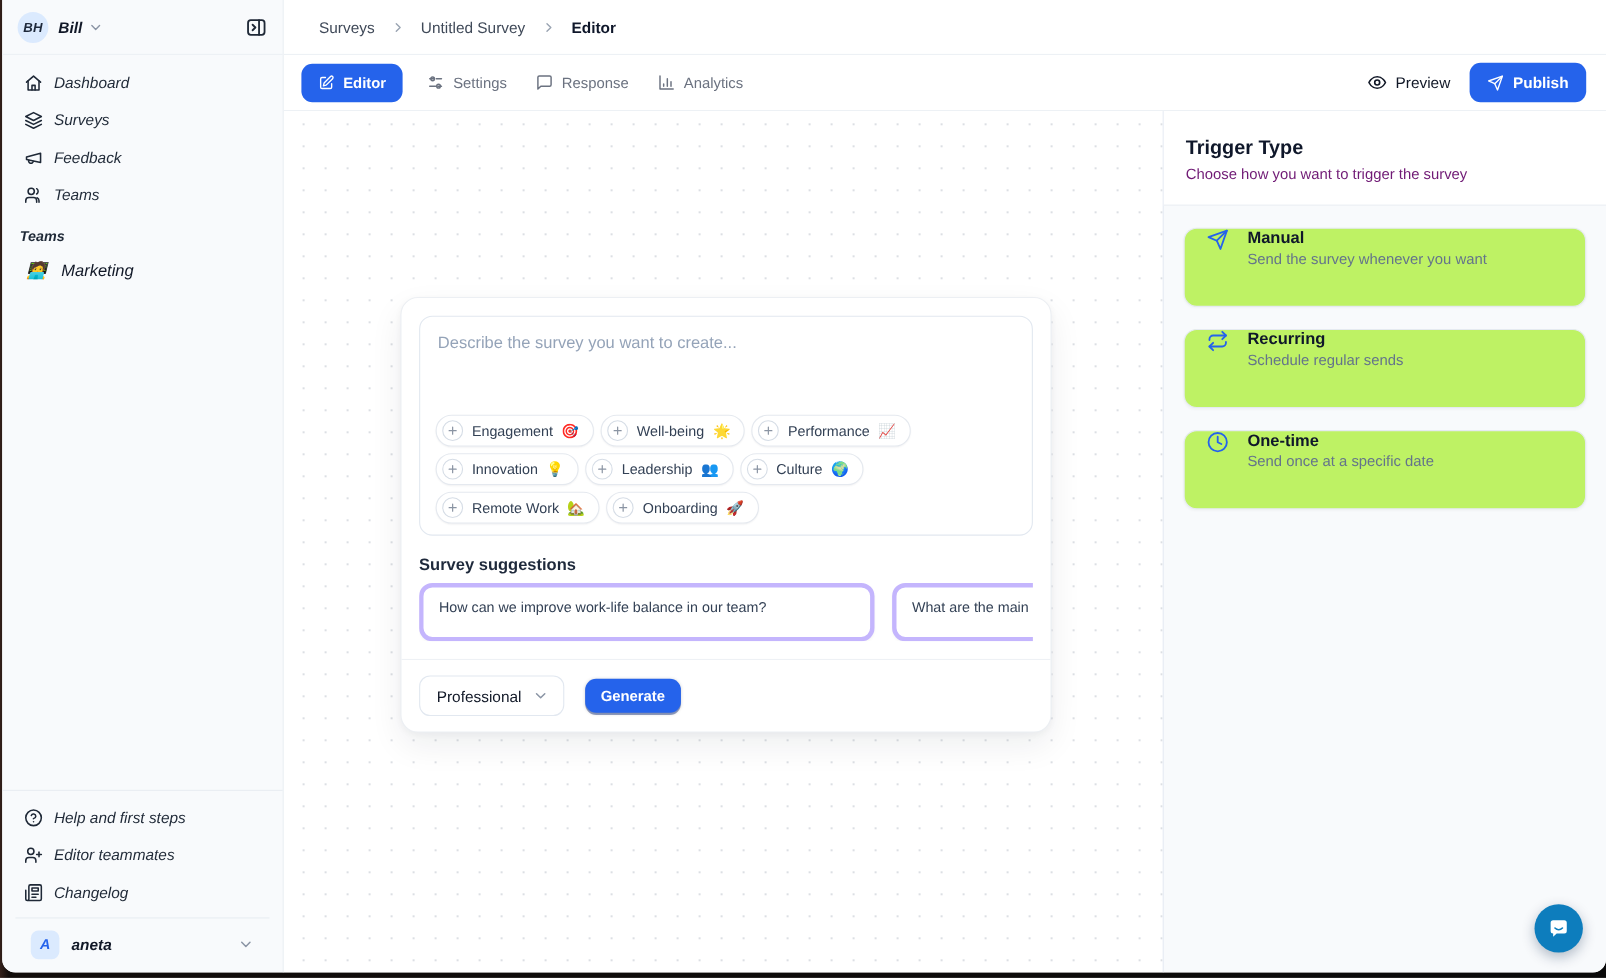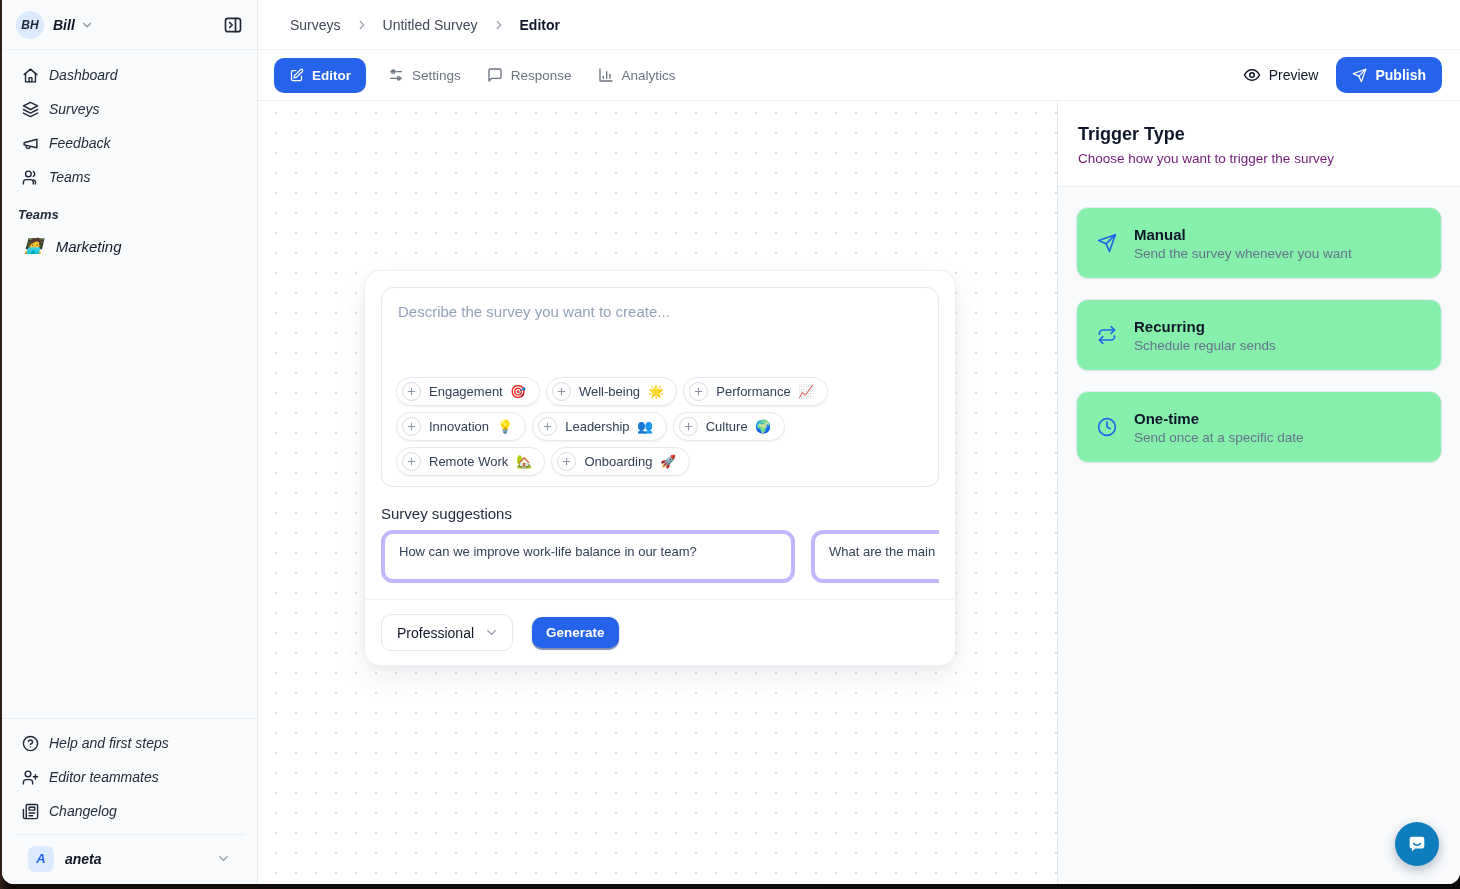--- a/index.html
+++ b/index.html
@@ -113,21 +113,21 @@
     display:flex; align-items:center; gap:8px; height:29px; padding:0 12px 0 5px;
     border:1px solid #e5e9ef; border-radius:15px; background:#fff; cursor:pointer;
     font-size:13px; color:#334155; box-shadow:0 1px 1.5px rgba(15,23,42,.05);
     white-space:nowrap;
   }
   .chip .plus {
     width:19px; height:19px; border-radius:50%; border:1px solid #d6dde6; color:#8a94a3;
     display:flex; align-items:center; justify-content:center; flex:0 0 auto;
   }
   .chip .emo { font-size:13px; }
-  .sugg-title { margin:18px 16px 8px; font-size:15px; font-weight:400; color:#1e293b; }
+  .sugg-title { margin:18px 16px 8px; font-size:15px; font-weight:700; color:#1e293b; }
   .sugg-row { margin:0 16px; display:flex; gap:16px; overflow:hidden; }
   .sugg-card {
     flex:0 0 414px; height:53px; border:4px solid #c4b5fd; border-radius:12px; background:#fff;
     padding:10px 14px; font-size:13px; color:#334155; cursor:pointer;
     white-space:nowrap; overflow:hidden; box-shadow:0 1px 2px rgba(15,23,42,.03);
   }
   .card-footer {
     margin-top:16px; border-top:1px solid #eef1f5; padding:14px 16px;
     display:flex; align-items:center; justify-content:flex-start;gap:19px;
   }
@@ -142,22 +142,22 @@
     box-shadow:0 2px 0 rgba(17,45,120,.45), 0 1px 3px rgba(15,23,42,.2);
   }
 
   
   .rpanel { position:absolute; left:1056px; right:0; top:101px; bottom:0; background:#f8fafc; }
   .rp-header { background:#fff; border-bottom:1px solid #e8edf2; padding:23px 20px 20px; }
   .rp-title { font-size:18px; font-weight:700; color:#0f172a; }
   .rp-sub { margin-top:6px; font-size:13.5px; color:#701a75; }
   .rp-body { padding:20px 18px; }
   .trigger-card {
-    background:#86efac; border:1px solid #e5eaf0; border-radius:12px; margin-bottom:20px;
-    padding:0 20px; height:72px; display:flex; align-items:center; gap:17px; cursor:pointer;
+    background:#bef264; border:1px solid #e5eaf0; border-radius:12px; margin-bottom:20px;
+    padding:0 20px; height:72px; display:flex; gap:17px; cursor:pointer;
     box-shadow:0 1px 2px rgba(15,23,42,.03);
   }
   .trigger-ic { color:#2563eb; flex:0 0 auto; }
   .trigger-title { font-size:15px; font-weight:700; color:#0f172a; }
   .trigger-desc { margin-top:3px; font-size:13.5px; color:#64748b; }
 
   
   .chat-btn {
     position:absolute; right:21px; bottom:18px; width:44px; height:44px; border-radius:50%;
     background:#0d7dbd; display:flex; align-items:center; justify-content:center;

